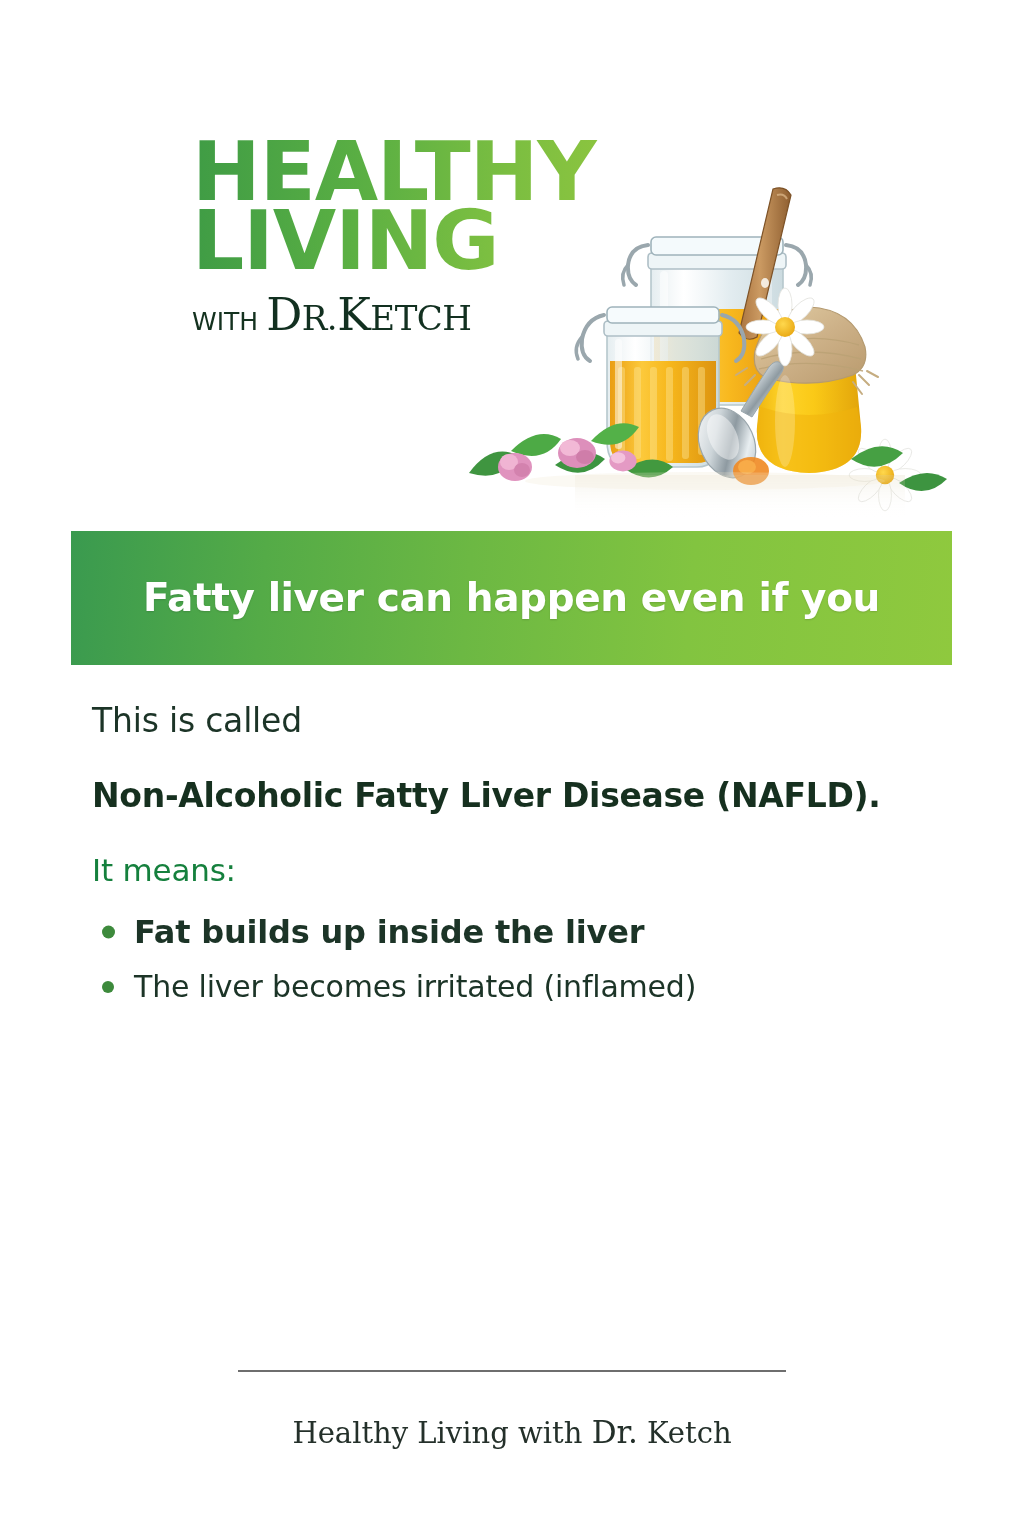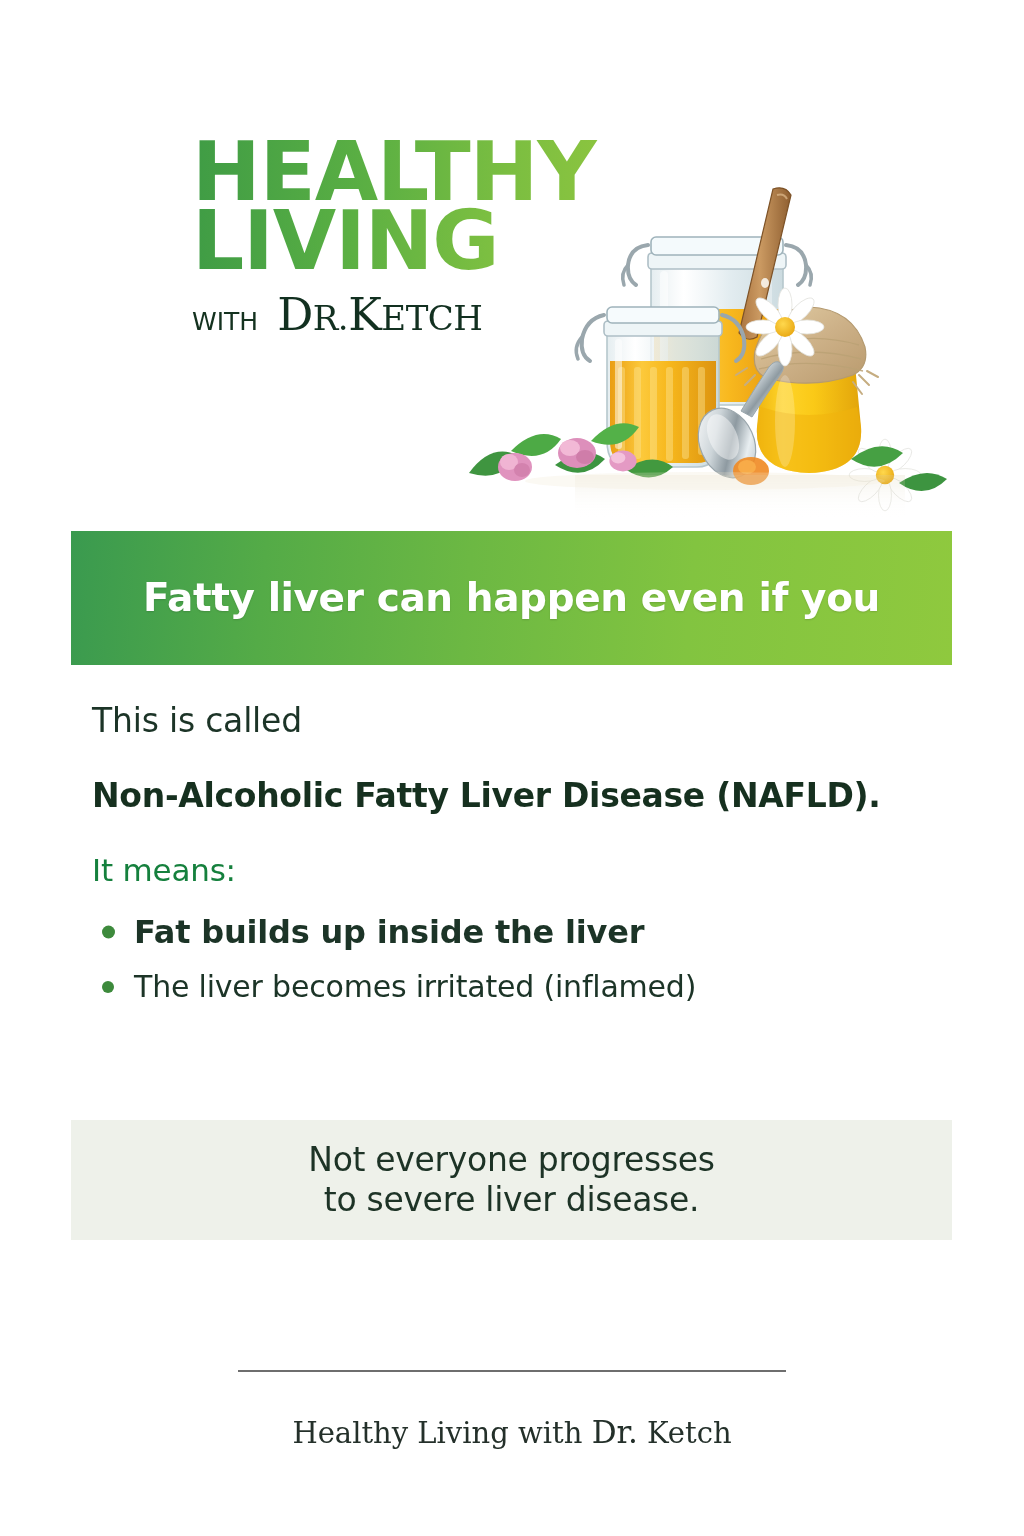--- a/index.html
+++ b/index.html
@@ -72,21 +72,21 @@
     font-size: 25px;
     font-weight: 400;
     letter-spacing: 0px;
     color: #14321f;
   }
   .logo-sub-name {
     font-family: "DejaVu Serif", serif;
     font-size: 34px;
     letter-spacing: -0.5px;
     color: #123020;
-    margin-left: 19px;
+    margin-left: 8px;
   }
   .logo-sub-name .cap { font-size: 45px; }
 
   
   .honey-art {
     position: absolute;
     left: 455px;
     top: 175px;
     width: 510px;
     height: 355px;
@@ -449,26 +449,20 @@
         <span class="dot"></span>
         <span>Fat builds up inside the liver</span>
       </li>
       <li class="bullet bullet-2">
         <span class="dot"></span>
         <span>The liver becomes irritated (inflamed)</span>
       </li>
     </ul>
   </div>
 
-  <div class="callout">
-    <div class="callout-text">
-      <span>Not everyone progresses</span><br>
-      <span>to severe liver disease.</span>
-    </div>
-  </div>
 
   <div class="footer">
     <div class="footer-rule"></div>
     <div class="footer-text">
       <span>Healthy Living with </span><span class="dr">Dr.</span><span> Ketch</span>
     </div>
   </div>
 
 </div>
 

